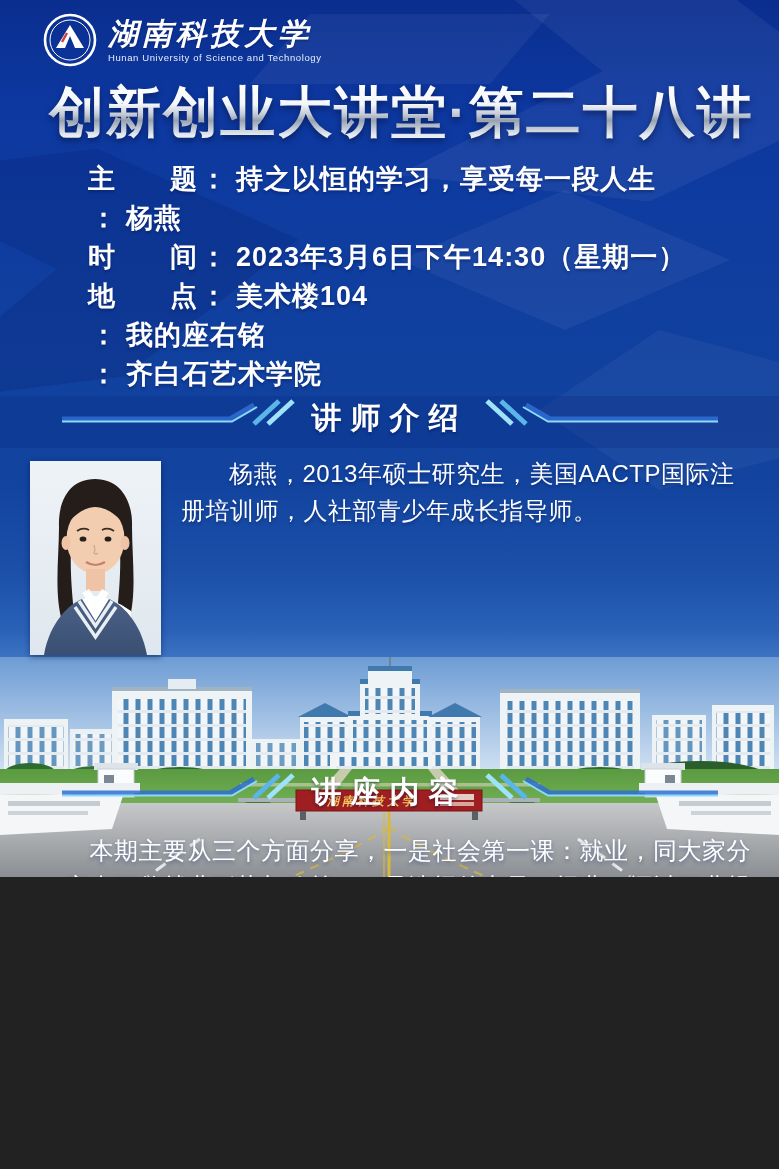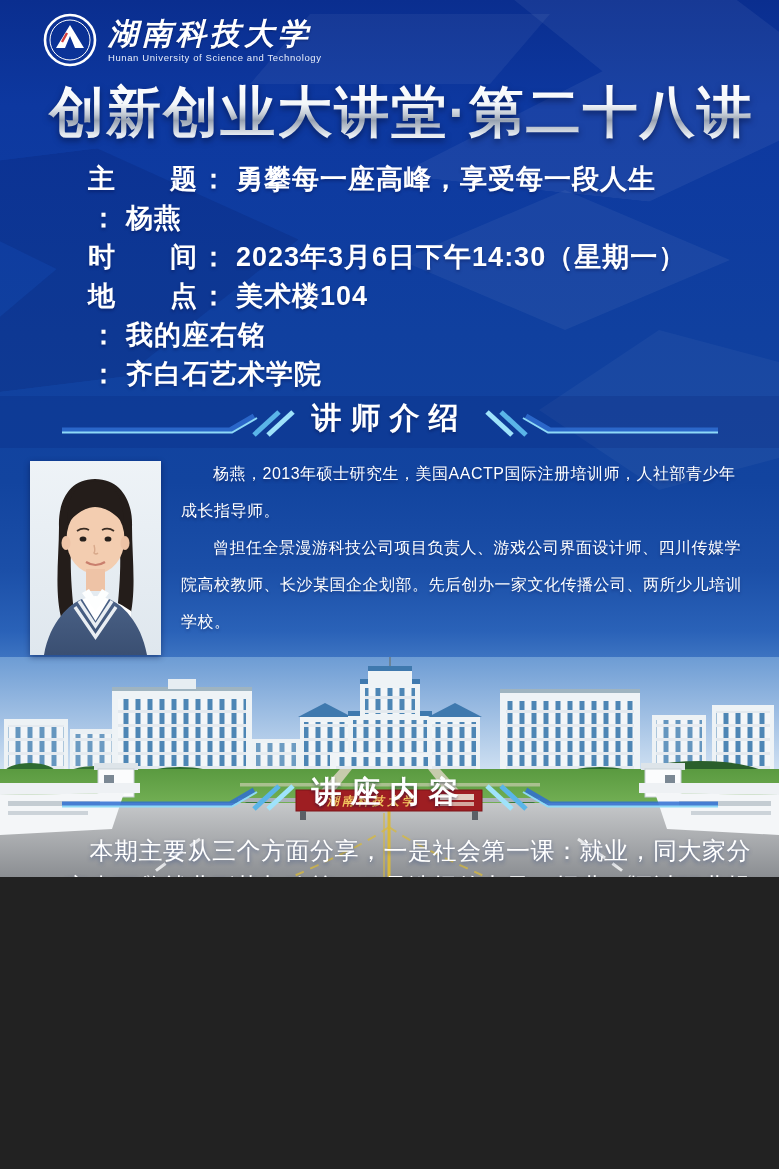--- a/index.html
+++ b/index.html
@@ -36,31 +36,31 @@
     background:linear-gradient(180deg,#ffffff 0%,#f4f7fa 38%,#c2cad4 52%,#97a1b0 60%,#e7ecf2 80%,#ffffff 100%);
     -webkit-background-clip:text;background-clip:text;color:transparent;
     filter:drop-shadow(0 3px 3px rgba(0,5,40,.5));}
   
   .info{position:absolute;top:158px;left:88px;right:20px;margin:0;padding:0;list-style:none;z-index:5;}
   .info li{display:flex;align-items:flex-end;height:39px;font-size:27px;font-weight:bold;
            letter-spacing:1px;text-shadow:0 2px 3px rgba(0,10,60,.35);}
   .info .lbl{display:inline-block;width:110px;text-align:justify;text-align-last:justify;}
   .info .colon{margin:0 8px 0 2px;}
   
-  .sec-h{position:absolute;left:0;width:100%;display:flex;align-items:flex-end;justify-content:center;z-index:5;}
+  .sec-h{position:absolute;left:0;width:100%;display:flex;align-items:flex-start;justify-content:center;z-index:5;}
   .sec-h1{top:398px;}
   .sec-h2{top:772px;}
   .sec-band{position:absolute;left:0;width:100%;height:52px;background:rgba(6,30,110,.18);}
   .b1{top:396px;} .b2{top:770px;}
   .sec-title{font-size:30px;font-weight:bold;letter-spacing:9px;margin:0 14px;
              text-shadow:0 2px 3px rgba(0,10,60,.4);}
   .deco{display:block;}
   
   .intro{position:absolute;top:455px;left:28px;right:28px;z-index:5;}
-  .intro p{margin:0;font-size:16px;line-height:37px;text-indent:2em;letter-spacing:.5px;
+  .intro p{margin:0;font-size:24px;line-height:37px;text-indent:2em;letter-spacing:.5px;
            text-shadow:0 2px 3px rgba(0,10,60,.35);}
   .photo{float:left;width:131px;height:194px;margin:6px 20px 6px 2px;background:#f7fafc;
          box-shadow:0 2px 6px rgba(0,10,50,.45);}
   .photo svg{display:block;}
   
   .content{position:absolute;top:833px;left:28px;right:28px;z-index:5;}
   .content p{margin:0;font-size:24px;line-height:36px;text-indent:2em;letter-spacing:.5px;
              text-shadow:0 2px 4px rgba(10,40,110,.45);text-align:right;}
   
   .campus{position:absolute;left:0;bottom:0;width:779px;height:220px;z-index:1;}
@@ -98,21 +98,21 @@
       <div class="uni-en">Hunan University of Science and Technology</div>
     </div>
   </header>
 
   <h1 class="title">创新创业大讲堂·第二十八讲</h1>
 
   <ul class="info">
     <li>
       <span class="lbl">主题</span>
         <span class="colon">：</span>
-        <span class="val">勇攀每一座高峰，享受每一段人生</span>
+        <span class="val">持之以恒的学习，享受每一段人生</span>
     </li>
     <li>
         <span class="colon">：</span>
         <span class="val">杨燕</span>
     </li>
     <li>
       <span class="lbl">时间</span>
         <span class="colon">：</span>
         <span class="val">2023年3月6日下午14:30（星期一）</span>
     </li>
@@ -175,21 +175,20 @@
         <path d="M56 101 Q65.5 107 75 101" stroke="#c97f6d" stroke-width="2.2" fill="none"></path>
         <rect x="56" y="108" width="19" height="22" fill="#eec3a6"></rect>
         <path d="M30 194 L36 150 Q50 136 65.5 135 Q81 136 101 150 L101 194 Z" fill="#ffffff"></path>
         <path d="M52 132 L65.5 150 L79 132 L72 128 L65.5 138 L59 128 Z" fill="#fdfefe"></path>
         <path d="M14 194 C20 160 40 143 52 138 L65.5 160 L79 138 C91 143 111 160 117 194 Z" fill="url(#swt)"></path>
         <path d="M49 140 L65.5 165 L82 140" stroke="#e9eef3" stroke-width="3.4" fill="none"></path>
         <path d="M45 146 L65.5 176 L86 146" stroke="#e9eef3" stroke-width="3.4" fill="none"></path>
       </svg>
     </div>
     <p>杨燕，2013年硕士研究生，美国AACTP国际注册培训师，人社部青少年成长指导师。</p>
-    <p>曾担任全景漫游科技公司项目负责人、游戏公司界面设计师、四川传媒学院高校教师、长沙某国企企划部。先后创办一家文化传播公司、两所少儿培训学校。</p>
   </div>
 
   <div class="sec-h sec-h2">
     <svg class="deco" width="240" height="30" viewBox="0 0 240 30">
       <path d="M4 21 H172 L196 7" stroke="#2f6fd2" stroke-width="5" fill="none" opacity=".85"></path>
       <path d="M4 23.5 H174 L199 9" stroke="#8ed9f7" stroke-width="2" fill="none"></path>
       <path d="M196 26 L221 3" stroke="#5ab5e8" stroke-width="5" fill="none"></path>
       <path d="M210 26 L235 3" stroke="#9fe3fb" stroke-width="5" fill="none"></path>
     </svg>
     <span class="sec-title">讲座内容</span>

